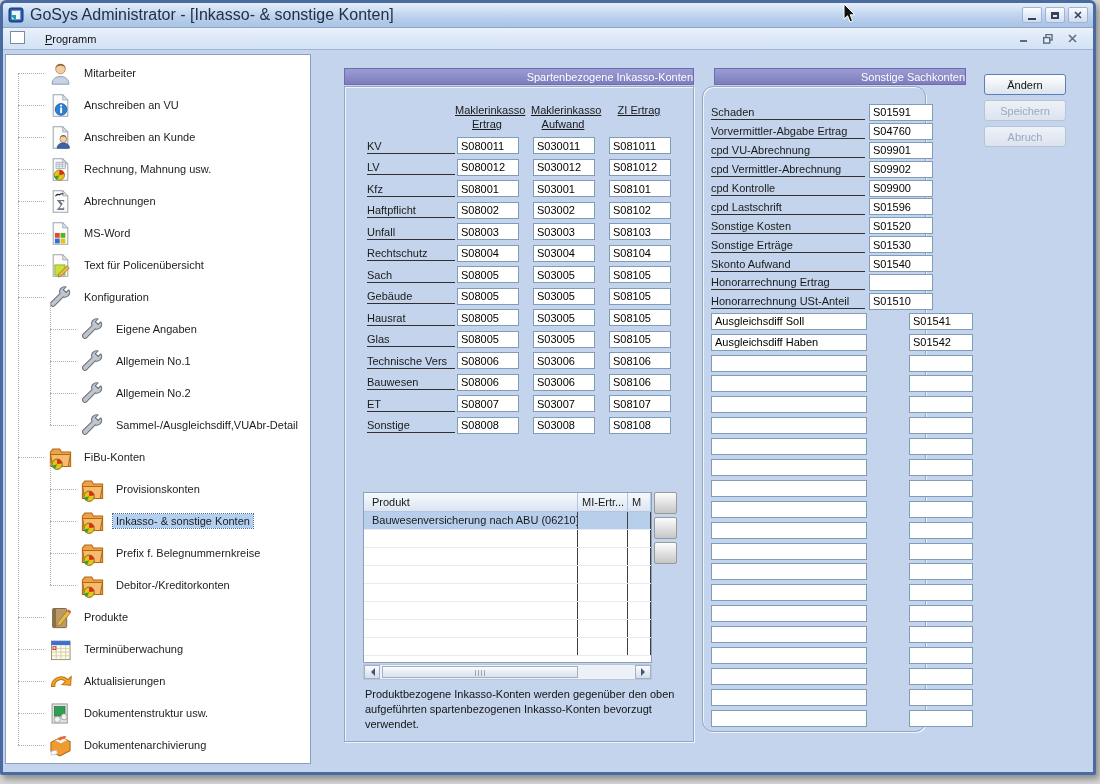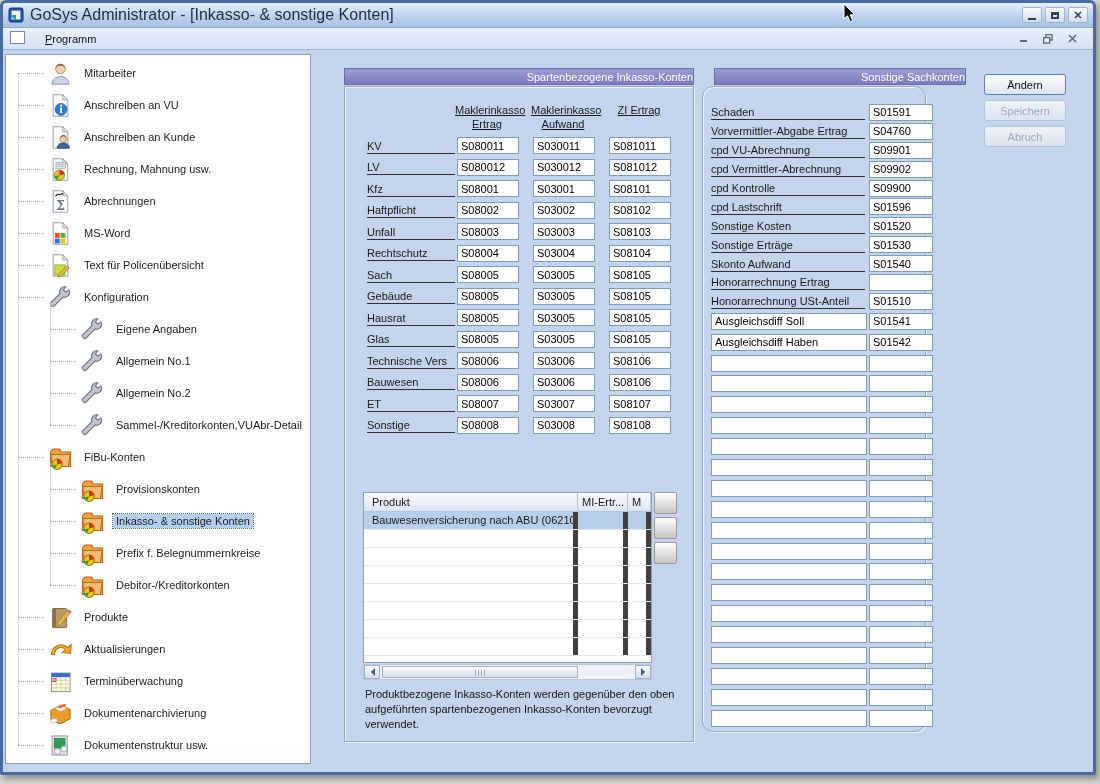--- a/index.html
+++ b/index.html
@@ -65,39 +65,39 @@
   .sp-input { width:62px; margin-left:2px; }
   .sp-input + .sp-input { margin-left:14px; }
 
   
   #produkt-header { left:22px; top:386px; width:284px; position:absolute; height:17px; line-height:16px; text-align:center; color:#fff; background:linear-gradient(#9c9cd4,#7d7dbd); border:1px solid #6c6cae; }
   .ptable { position:absolute; left:18px; top:405px; width:289px; height:171px; background:#fff; border:1px solid #8ba0bc; overflow:hidden; }
   .pt-head { height:19px; display:flex; background:linear-gradient(#f7fafd,#dbe5f2); border-bottom:1px solid #b4c6dd; align-items:center; }
   .pt-head .ptc { border-right:1px solid #b4c6dd; height:100%; line-height:18px; }
   .ptc1 { width:214px; padding-left:8px; } .ptc2 { width:50px; padding-left:4px; } .ptc3 { flex:1; padding-left:4px; overflow:hidden; }
   .ptr { height:18px; display:flex; border-bottom:1px solid #e2ebf6; align-items:center; }
-  .ptr .ptc { border-right:5px solid #404040; height:100%; line-height:17px; white-space:nowrap; overflow:hidden; }
+  .ptr .ptc { border-right:1px solid #404040; height:100%; line-height:17px; white-space:nowrap; overflow:hidden; }
   .ptr.selected { background:#b8cfec; }
   .mini-btns { position:absolute; left:309px; top:405px; width:24px; }
   .mini-btn { width:23px; height:22px; margin-bottom:3px; background:linear-gradient(#fdfdfd,#c6c6c6); border:1px solid #999; border-radius:2px; }
   .hscroll { position:absolute; left:18px; top:577px; width:289px; height:16px; background:#eef1f7; border:1px solid #b9c6d8; display:flex; }
   .sb-btn { width:16px; height:14px; background:linear-gradient(#fbfcfe,#d4ddEA); border:1px solid #9fb0c8; display:flex; align-items:center; justify-content:center; }
   .sb-left { margin-right:auto; } .sb-right { margin-left:auto; }
   .tri-l { width:0; height:0; border:4px solid transparent; border-right-color:#44566e; margin-left:-3px; }
   .tri-r { width:0; height:0; border:4px solid transparent; border-left-color:#44566e; margin-right:-3px; }
   .sb-thumb { position:absolute; left:18px; top:1px; width:196px; height:12px; background:linear-gradient(#fbfcfe,#d8e0eb); border:1px solid #9fb0c8; }
   .sb-thumb::after { content:""; position:absolute; left:50%; top:3px; width:11px; height:6px; margin-left:-5px;
     background:repeating-linear-gradient(90deg,#96a6bd 0 1px,transparent 1px 3px); }
   .produkt-note { position:absolute; left:20px; top:600px; width:326px; line-height:15px; color:#141414; }
 
   
   .sach-rows { position:absolute; left:8px; top:16px; }
   .sarow { display:flex; align-items:center; }
   .sarow.filled { height:18.9px; }
-  .sarow.empty, .sarow.editable { height:20.9px; }
+  .sarow.empty, .sarow.editable { height:20.9px;gap:40px; }
   .sa-label { width:154px; height:16px; line-height:16px; border-bottom:1px solid #30302f; white-space:nowrap; overflow:hidden; }
   .sa-label-input { width:156px; }
   .sa-value { width:64px; margin-left:4px; }
   .sa-value.after-input { margin-left:2px; }
 
   
   .side-btns { position:absolute; left:981px; top:71px; width:84px; }
   .act-btn { display:block; width:82px; height:21px; margin-bottom:5px; font-family:"Liberation Sans",sans-serif; font-size:11px;
     background:linear-gradient(#ffffff,#dde4ee); border:1px solid #5a7fb8; border-radius:3px; color:#111; }
   .act-btn.disabled { background:linear-gradient(#eef2f8,#dce3ee); border-color:#b6c4d8; color:#9aa8bf; }
@@ -276,21 +276,21 @@
             </svg>
           </span>
           <span class="tree-label">Allgemein No.2</span>
         </div>
         <div class="tree-item lvl2">
           <span class="tree-icon">
             <svg viewBox="0 0 24 24">
               <path d="M20.2 7.3a4.4 4.4 0 0 1-5.7 4.2l-7.7 7.7a2.1 2.1 0 0 1-3-3l7.7-7.7A4.4 4.4 0 0 1 16.8 2.7l-2.3 2.3 2.5 2.5 2.3-2.3c.6.6.9 1.3.9 2.1z" fill="#c0c6ce" stroke="#686e78" stroke-width=".9"></path>
             </svg>
           </span>
-          <span class="tree-label">Sammel-/Kreditorkonten,VUAbr-Detail</span>
+          <span class="tree-label">Sammel-/Ausgleichsdiff,VUAbr-Detail</span>
         </div>
         <div class="tree-item lvl1">
           <span class="tree-icon">
             <svg viewBox="0 0 24 24">
               <path d="M3 7.2 l2.2-2.7 h6 l1.6 2.7 h8.2 v12.8 H3z" fill="#f0a048" stroke="#b06a10" stroke-width=".9"></path>
               <path d="M3.2 9.4 h17.6 l-2 10.6 H5.2z" fill="#f6bb6d" stroke="#b06a10" stroke-width=".9"></path>
               <circle cx="9" cy="18" r="4.6" fill="#e8c21a" stroke="#7a6a10" stroke-width=".8"></circle>
               <path d="M9 18 V13.4 A4.6 4.6 0 0 1 13.5 17z" fill="#d03020"></path>
               <path d="M9 18 l-4.4 1.3 A4.6 4.6 0 0 0 7 22.2z" fill="#30a030"></path>
             </svg>
@@ -352,57 +352,57 @@
               <rect x="5" y="4" width="3" height="17" fill="#8a6f48"></rect>
               <path d="M9.5 16.5 L18 6 l2.6 2.1L12 18.6l-3.2.9z" fill="#e8b84a" stroke="#9a7820" stroke-width=".7"></path>
               <path d="M18 6l2.6 2.1 1.1-1.3-2.6-2z" fill="#e05030"></path>
             </svg>
           </span>
           <span class="tree-label">Produkte</span>
         </div>
         <div class="tree-item lvl1">
           <span class="tree-icon">
             <svg viewBox="0 0 24 24">
-              <path d="M4 16.5 a8.6 8.6 0 0 1 14.6-6.2 L21.5 7.6 21 15.4l-7.6-.6 3-2.8a5.6 5.6 0 0 0-9.5 4.5z" fill="#f5a623" stroke="#b86f10" stroke-width=".9"></path>
-            </svg>
-          </span>
-          <span class="tree-label">Aktualisierungen</span>
-        </div>
-        <div class="tree-item lvl1">
-          <span class="tree-icon">
-            <svg viewBox="0 0 24 24">
               <rect x="4" y="4.5" width="16.5" height="16.5" fill="#fffbe8" stroke="#8a8a6a" stroke-width=".8"></rect>
               <rect x="4" y="4.5" width="16.5" height="3.6" fill="#3a6fd8"></rect>
               <path d="M4 11h16.5M4 14.3h16.5M4 17.6h16.5M8.2 8.1v12.9M12.4 8.1v12.9M16.6 8.1v12.9" stroke="#c8c09a" stroke-width=".6"></path>
               <rect x="5.3" y="9.5" width="2.6" height="2.6" fill="none" stroke="#c03030" stroke-width=".8"></rect>
             </svg>
           </span>
           <span class="tree-label">Terminüberwachung</span>
         </div>
         <div class="tree-item lvl1">
           <span class="tree-icon">
             <svg viewBox="0 0 24 24">
+              <path d="M4 16.5 a8.6 8.6 0 0 1 14.6-6.2 L21.5 7.6 21 15.4l-7.6-.6 3-2.8a5.6 5.6 0 0 0-9.5 4.5z" fill="#f5a623" stroke="#b86f10" stroke-width=".9"></path>
+            </svg>
+          </span>
+          <span class="tree-label">Aktualisierungen</span>
+        </div>
+        <div class="tree-item lvl1">
+          <span class="tree-icon">
+            <svg viewBox="0 0 24 24">
+              <rect x="4.5" y="3.5" width="13.5" height="17" fill="#e4e4e4" stroke="#8e8e8e" stroke-width=".8"></rect>
+              <rect x="6.5" y="5.8" width="9.5" height="8.5" fill="#2f9e52" stroke="#1f7038" stroke-width=".6"></rect>
+              <circle cx="9.2" cy="17.3" r="2.7" fill="#f2f2f2" stroke="#999" stroke-width=".7"></circle>
+              <circle cx="15.2" cy="15" r="2.7" fill="#f2f2f2" stroke="#999" stroke-width=".7"></circle>
+            </svg>
+          </span>
+          <span class="tree-label">Dokumentenstruktur usw.</span>
+        </div>
+        <div class="tree-item lvl1">
+          <span class="tree-icon">
+            <svg viewBox="0 0 24 24">
               <path d="M3.5 9.2 l9-4.7 8 4 v8.2 l-9 4.6-8-4z" fill="#f09a30" stroke="#a86a10" stroke-width=".9"></path>
               <path d="M6.8 7.6l6-3 5.6 2.7-6.1 3.1z" fill="#fff7e0" stroke="#c09a50" stroke-width=".6"></path>
               <path d="M9.3 6.4l6-3 2.2 1.1-6 3z" fill="#e86038"></path>
               <rect x="3.6" y="16.6" width="5.4" height="3.4" fill="#fff" stroke="#b8b8b8" stroke-width=".6" transform="rotate(-14 6.3 18.3)"></rect>
             </svg>
           </span>
           <span class="tree-label">Dokumentenarchivierung</span>
-        </div>
-        <div class="tree-item lvl1">
-          <span class="tree-icon">
-            <svg viewBox="0 0 24 24">
-              <rect x="4.5" y="3.5" width="13.5" height="17" fill="#e4e4e4" stroke="#8e8e8e" stroke-width=".8"></rect>
-              <rect x="6.5" y="5.8" width="9.5" height="8.5" fill="#2f9e52" stroke="#1f7038" stroke-width=".6"></rect>
-              <circle cx="9.2" cy="17.3" r="2.7" fill="#f2f2f2" stroke="#999" stroke-width=".7"></circle>
-              <circle cx="15.2" cy="15" r="2.7" fill="#f2f2f2" stroke="#999" stroke-width=".7"></circle>
-            </svg>
-          </span>
-          <span class="tree-label">Dokumentenstruktur usw.</span>
         </div>
         <div class="trunk" style="left: 12px; top: 18px; height: 672px;"></div>
         <div class="trunk" style="left: 44px; top: 248px; height: 122px;"></div>
         <div class="trunk" style="left: 44px; top: 408px; height: 122px;"></div>
       </div>
   </div>
 
   <div class="panel-header" id="sparten-header">Spartenbezogene Inkasso-Konten</div>
   <div class="groupbox" id="middle-box">
     <div class="col-head" id="ch1">

